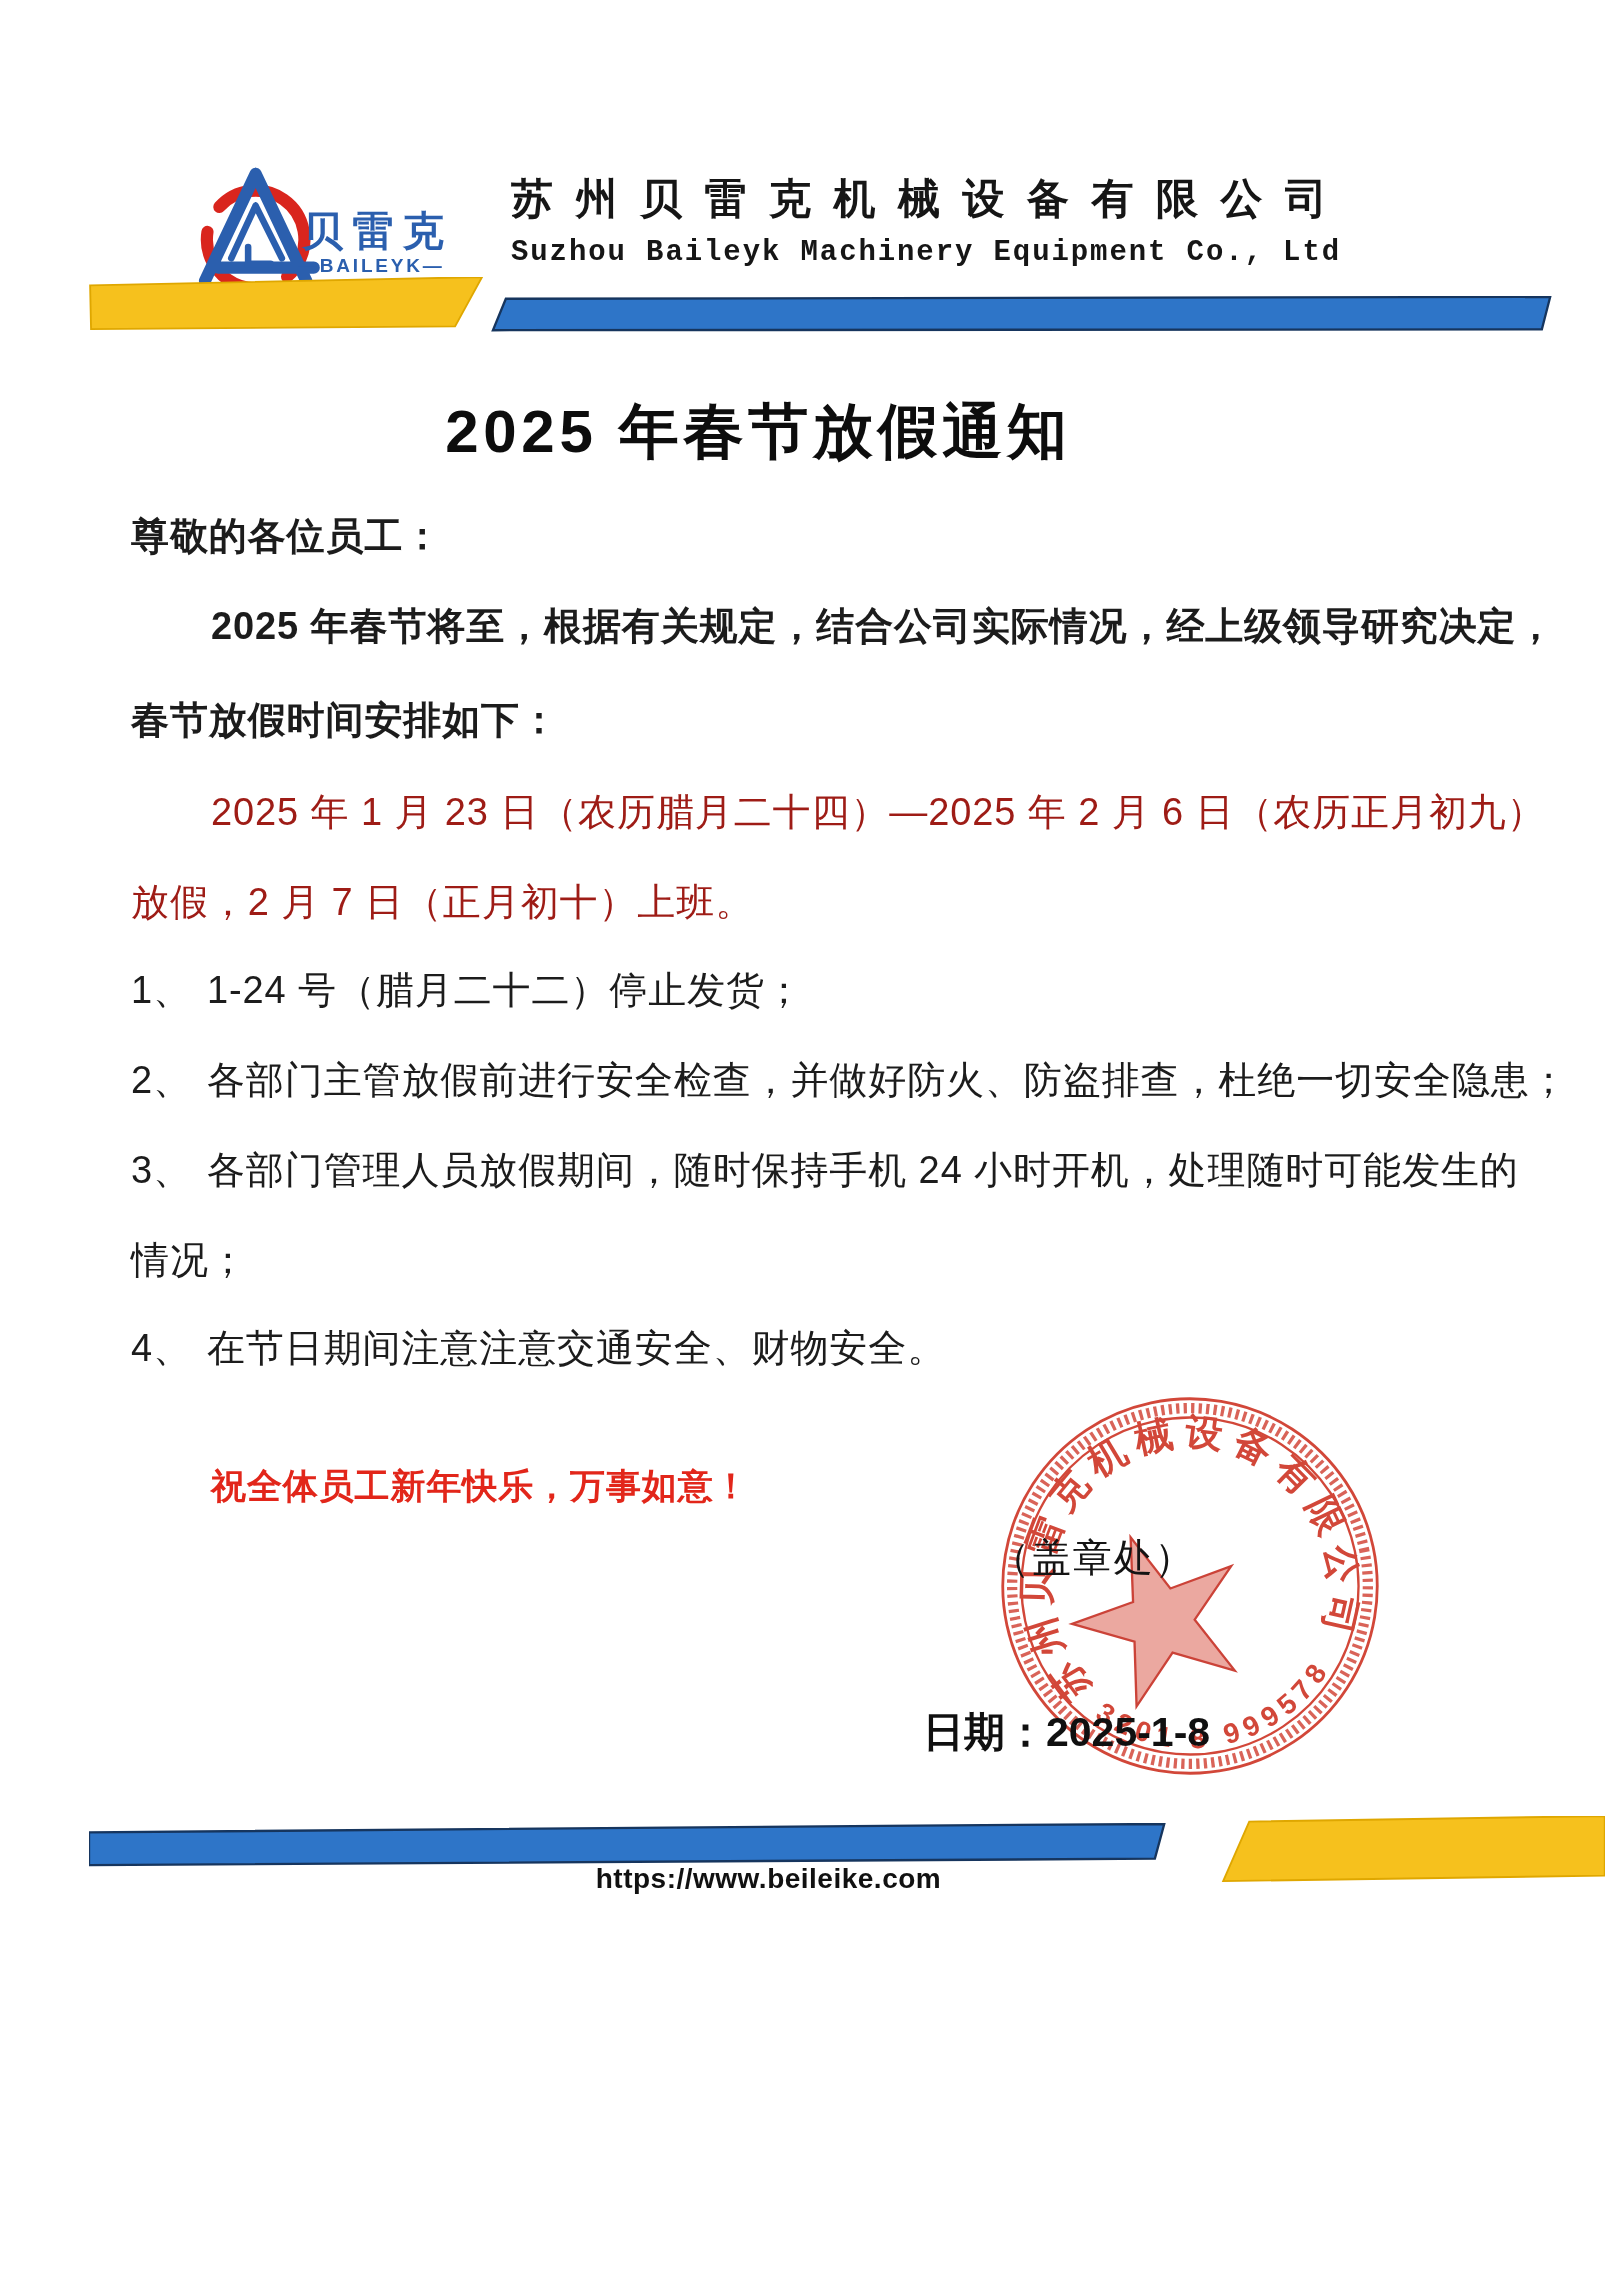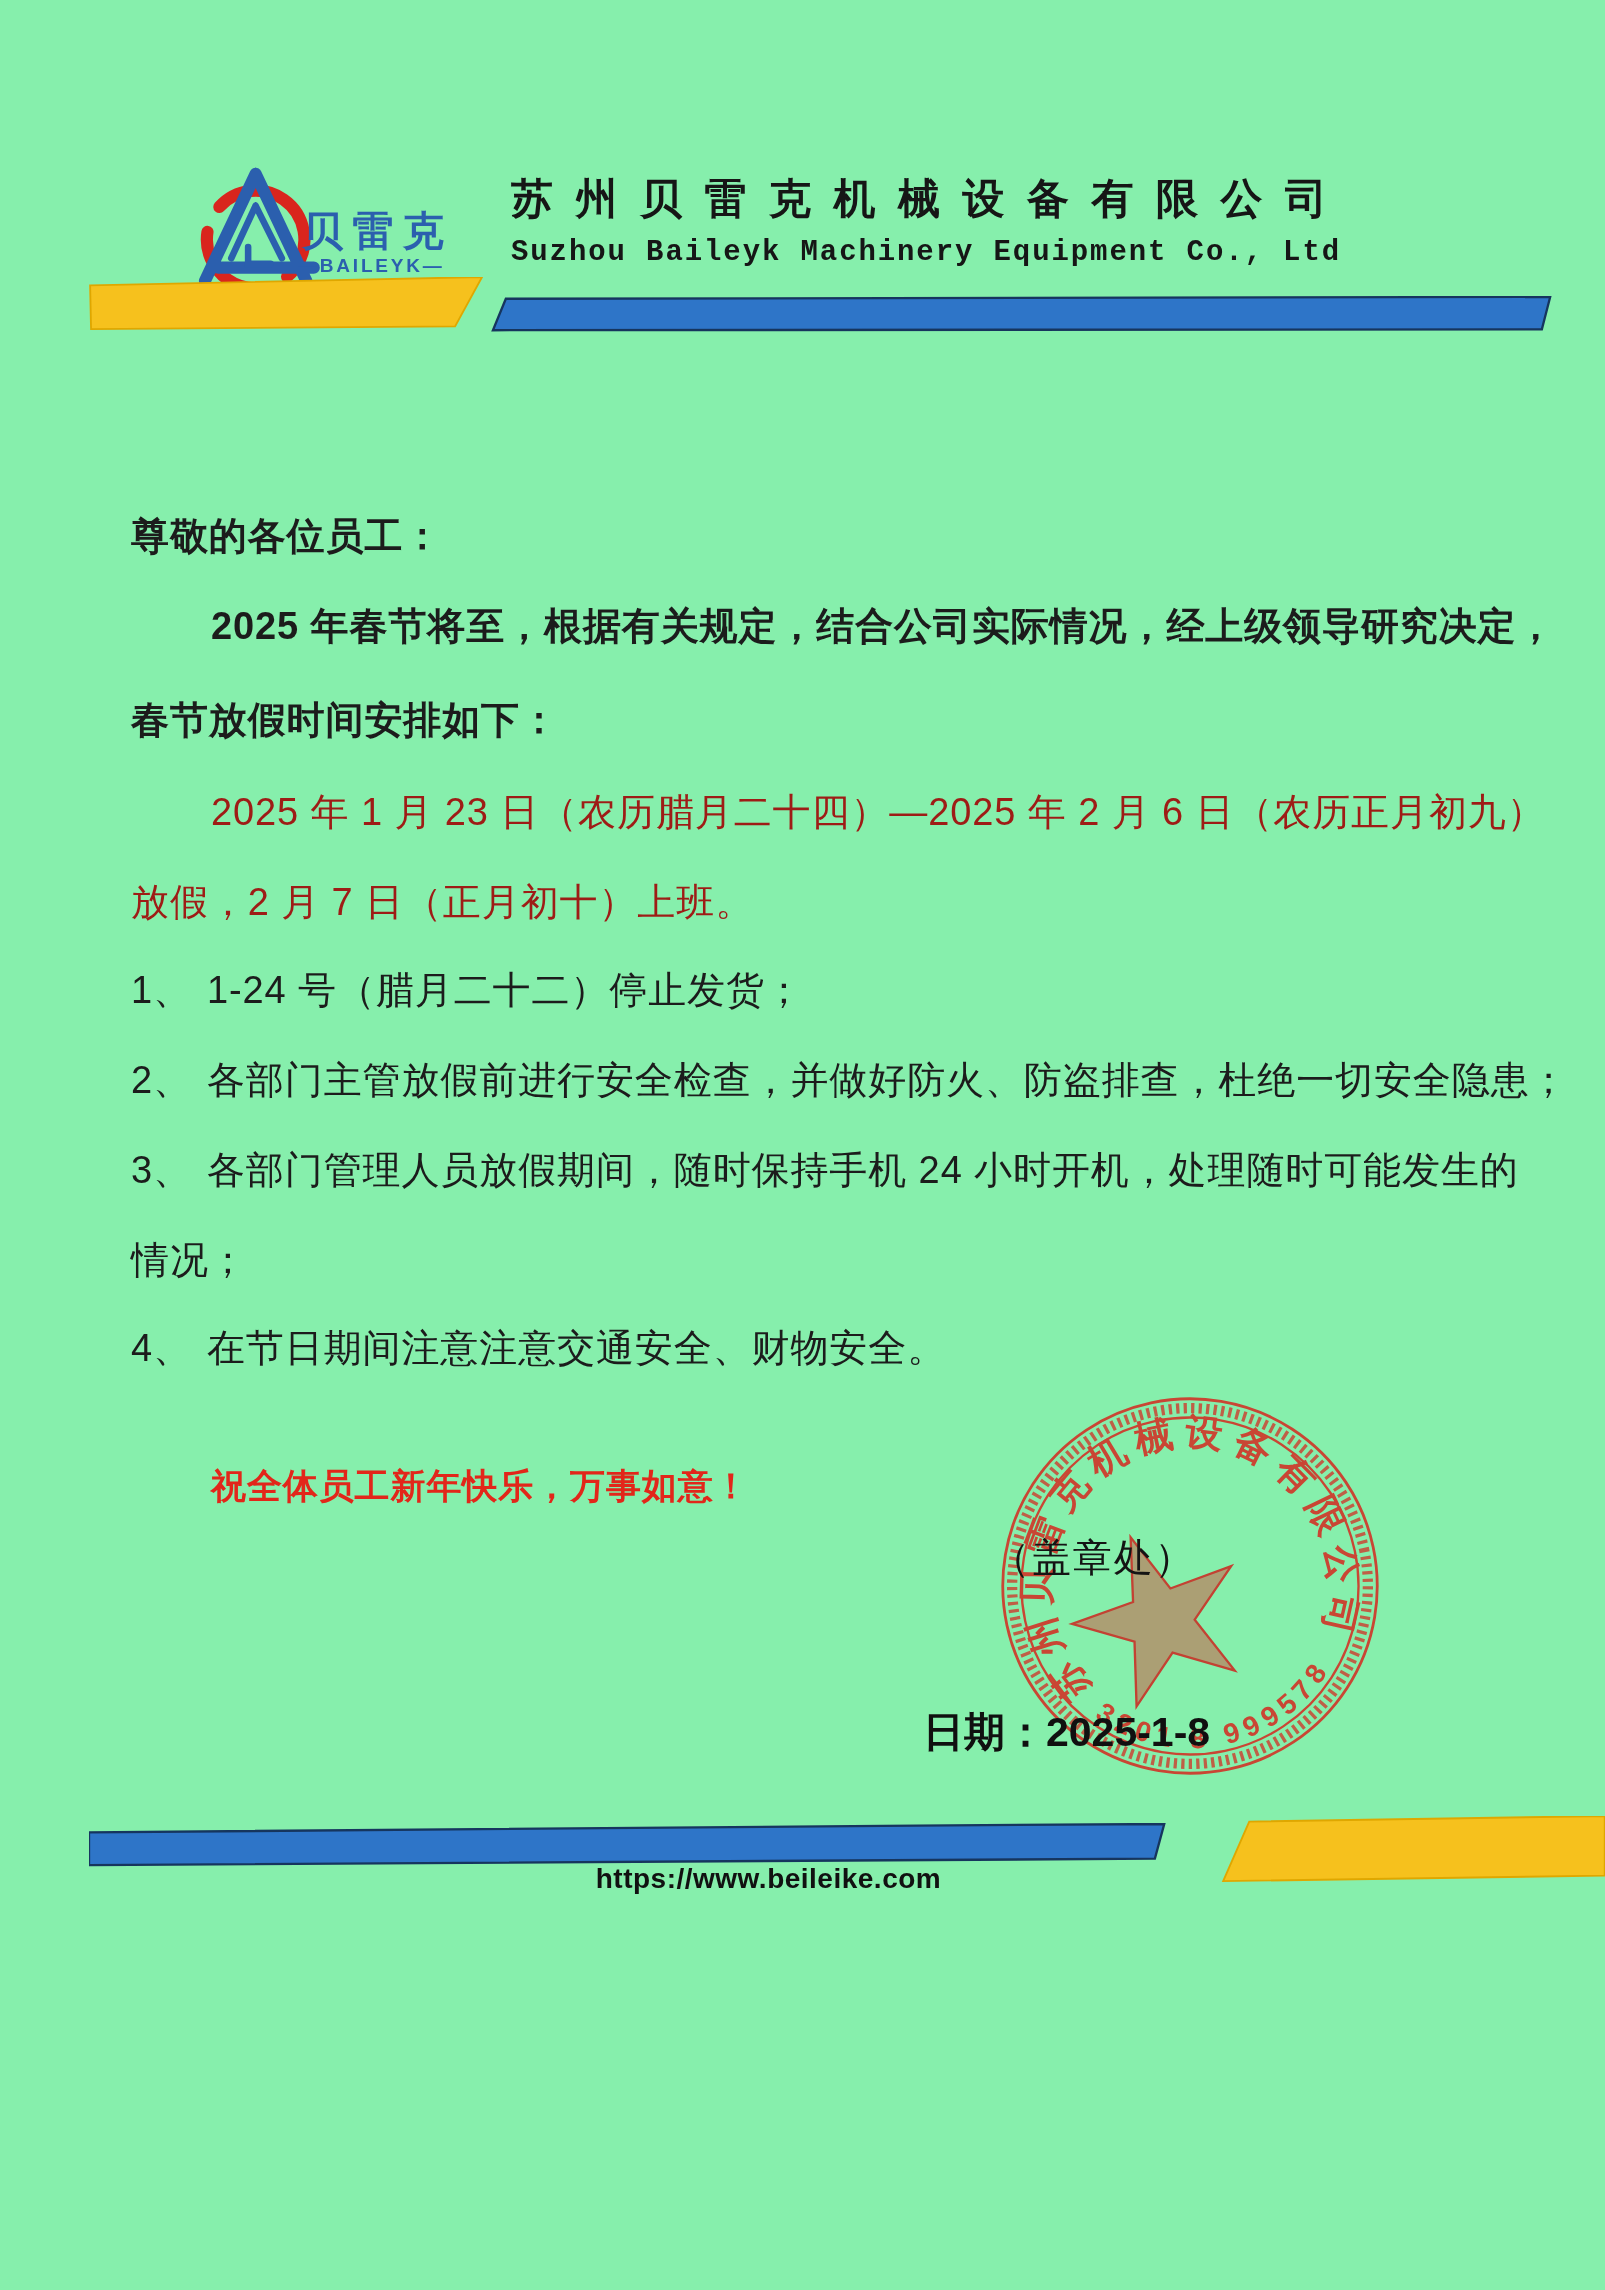--- a/index.html
+++ b/index.html
@@ -1,18 +1,18 @@
 <!DOCTYPE html>
 <html style="font-size:15px"><head>
 <meta charset="utf-8">
 <style>
   html,body{margin:0;padding:0;background:#e8e8e6;}
   .page{
     position:relative; width:1606px; height:2291px;
-    background:#86efac; overflow:hidden;
+    background:#ffffff; overflow:hidden;
     font-family:"Liberation Sans", sans-serif;
     color:#1c1c1c;
   }
   .abs{position:absolute;}
   
   .logo-cn{position:absolute; left:302px; top:204px; font-size:41px; font-weight:bold;
     color:#2b5fae; letter-spacing:9.4px; white-space:nowrap;}
   .logo-en{position:absolute; left:298px; top:255px; font-size:19px; font-weight:bold;
     color:#2b5fae; letter-spacing:2.8px; white-space:nowrap;}
   .company-cn{position:absolute; left:511px; top:171px; font-size:42px; font-weight:bold;
@@ -60,20 +60,21 @@
   <div class="company-cn">苏州贝雷克机械设备有限公司</div>
   <div class="company-en">Suzhou Baileyk Machinery Equipment Co., Ltd</div>
 
   <svg class="bar" style="left:89px; top:277px;" width="397" height="54" viewBox="0 0 424 58">
     <polygon points="0,9 421,0 392,53 1,56" fill="#F6C11D" stroke="#DFA700" stroke-width="2"></polygon>
   </svg>
   <svg class="bar" style="left:485px; top:296px;" width="1074" height="37" viewBox="0 0 1146 40">
     <polygon points="15,3 1144,1 1135,36 1,37" fill="#2E75C8" stroke="#16355E" stroke-width="2.5"></polygon>
   </svg>
 
+  <div class="doc-title">2025 年春节放假通知</div>
 
   <div class="line bold" style="top:511px;text-align:center;">尊敬的各位员工：</div>
 
   <div class="line bold indent" style="top:601px;">2025 年春节将至，根据有关规定，结合公司实际情况，经上级领导研究决定，</div>
 
   <div class="line bold" style="top:695px;">春节放假时间安排如下：</div>
 
   <div class="line darkred indent" style="top:787px;">2025 年 1 月 23 日（农历腊月二十四）—2025 年 2 月 6 日（农历正月初九）</div>
 
   <div class="line darkred" style="top:877px;">放假，2 月 7 日（正月初十）上班。</div>

